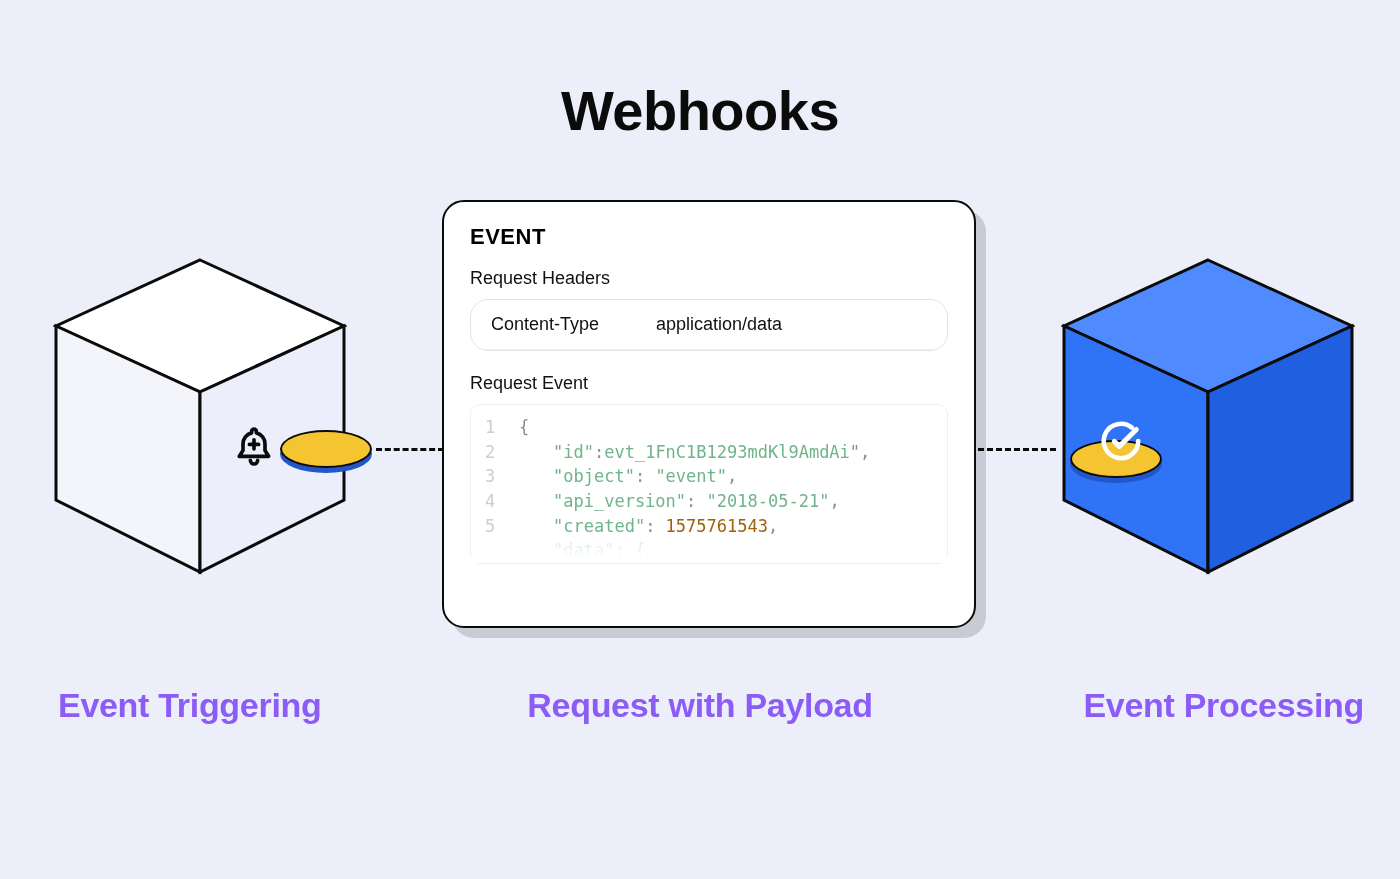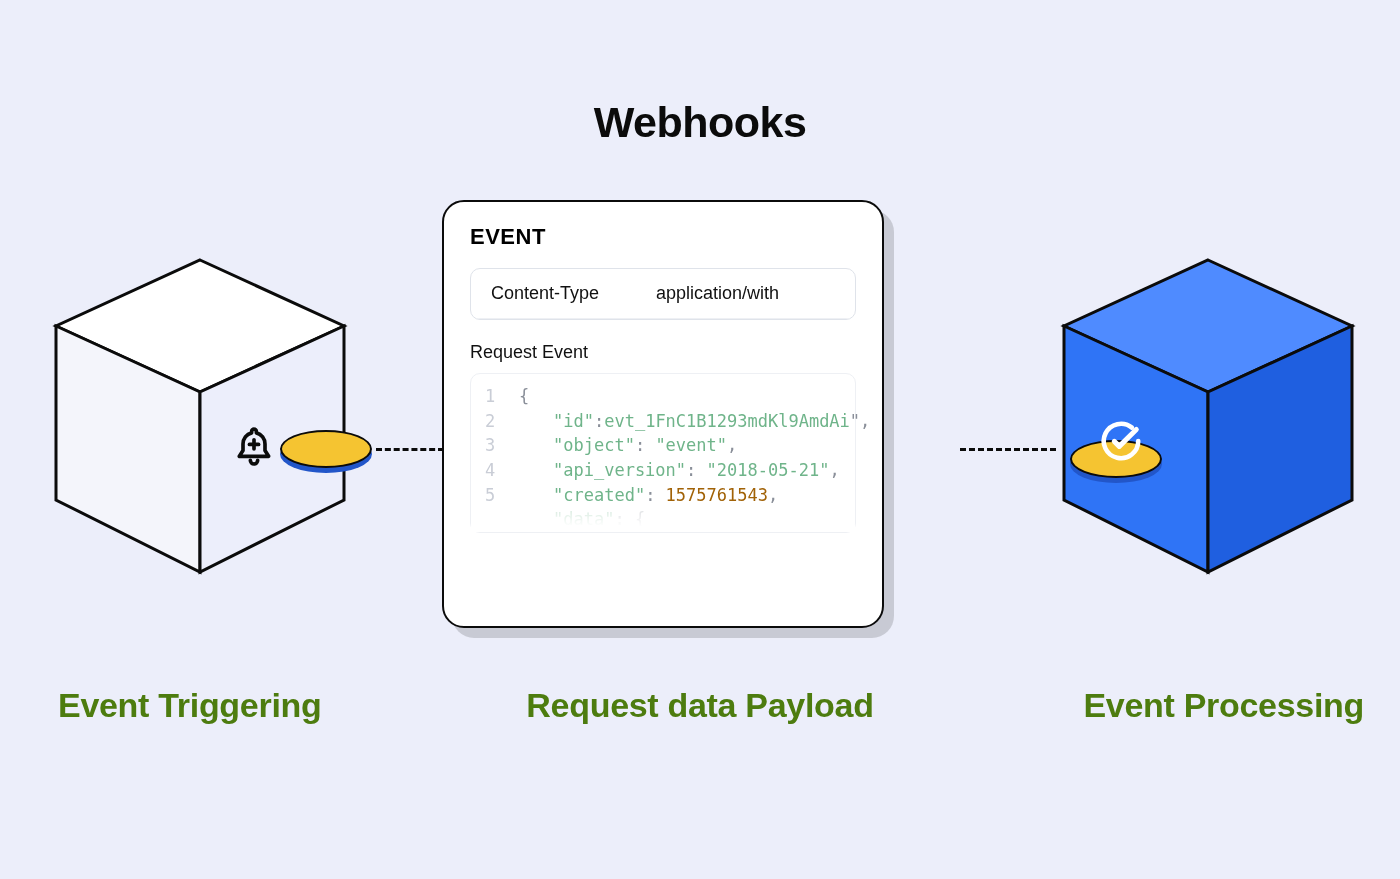--- a/index.html
+++ b/index.html
@@ -9,25 +9,24 @@
     font-family: -apple-system, BlinkMacSystemFont, "Segoe UI", Helvetica, Arial, sans-serif;
     position: relative;
     overflow: hidden;
   }
 
   .title {
     position: absolute;
     top: 78px;
     left: 0; right: 0;
     text-align: center;
-    font-size: 43px;
+    font-size: 56px;
     font-weight: 800;
     color: #0b0b0b;
     letter-spacing: -0.5px;
-    margin-top: 20px;
   }
 
   
   .cube { position: absolute; }
   .cube svg { display: block; }
 
   .cube-left  { left: 40px;  top: 252px; }
   .cube-right { left: 1048px; top: 252px; }
 
   
@@ -60,21 +59,21 @@
     border-top: 3px dashed #0b0b0b;
     top: 448px;
   }
   .dash-left  { left: 376px; width: 68px; }
   .dash-right { left: 960px; width: 96px; }
 
   
   .card {
     position: absolute;
     left: 442px; top: 200px;
-    width: 442px;
+    width: 534px;
     background: #ffffff;
     border: 2.5px solid #0b0b0b;
     border-radius: 22px;
     box-shadow: 10px 10px 0 rgba(0,0,0,0.15);
     padding: 22px 26px 0 26px;
     overflow: hidden;
     height: 428px;
   }
   .card-title {
     font-weight: 800;
@@ -82,21 +81,21 @@
     letter-spacing: 0.5px;
     margin-bottom: 18px;
   }
   .section-label {
     font-size: 18px;
     color: #111;
     margin-bottom: 10px;
   }
   .headers-box {
     border: 1px solid #dfe3ea;
-    border-radius: 10px;
+    border-radius: 18px;
     overflow: hidden;
     margin-bottom: 22px;
   }
   .header-row {
     display: flex;
     padding: 14px 20px;
     font-size: 18px;
     color: #111;
     border-bottom: 1px solid #eef0f4;
   }
@@ -140,21 +139,21 @@
     background: linear-gradient(to bottom, rgba(255,255,255,0), #ffffff 80%);
   }
   .faded-line { opacity: 0.35; }
 
   
   .caption {
     position: absolute;
     top: 686px;
     font-weight: 800;
     font-size: 34px;
-    color: #4d7c0f;
+    color: #8b5cf6;
     letter-spacing: -0.3px;
   }
   .cap-left   { left: 58px; }
   .cap-center { left: 0; right: 0; text-align: center; }
   .cap-right  { right: 36px; text-align: right; }
 </style>
 </head>
 <body>
 
 <h1 class="title">Webhooks</h1>
@@ -197,24 +196,25 @@
     <path d="M8.5 12.2l2.6 2.6L20 6" fill="none" stroke="#ffffff" stroke-width="2.6" stroke-linecap="round" stroke-linejoin="round"></path>
   </svg>
 </div>
 
 <div class="dash dash-left"></div>
 <div class="dash dash-right"></div>
 
 <div class="card">
   <div class="card-title">EVENT</div>
 
+  <div class="section-label">Request Headers</div>
   <div class="headers-box">
     <div class="header-row">
       <span class="hk">Content-Type</span>
-      <span class="hv">application/with</span>
+      <span class="hv">application/data</span>
     </div>
   </div>
 
   <div class="section-label">Request Event</div>
   <div class="body-box">
     <div class="code-line">
       <span class="ln">1</span>
       <span class="tok-brace">{</span>
     </div>
     <div class="code-line">
@@ -245,14 +245,14 @@
       <span class="ln">&nbsp;</span>
       <span class="indent1">
         <span class="tok-key">"data"</span><span class="tok-punc">: {</span>
       </span>
     </div>
     <div class="fade"></div>
   </div>
 </div>
 
 <div class="caption cap-left">Event Triggering</div>
-<div class="caption cap-center">Request data Payload</div>
+<div class="caption cap-center">Request with Payload</div>
 <div class="caption cap-right">Event Processing</div>
 
 </body></html>

